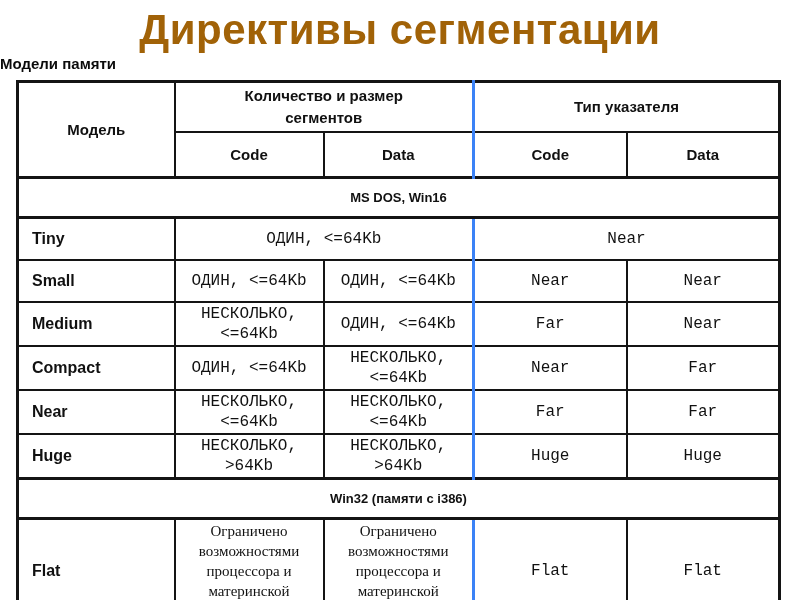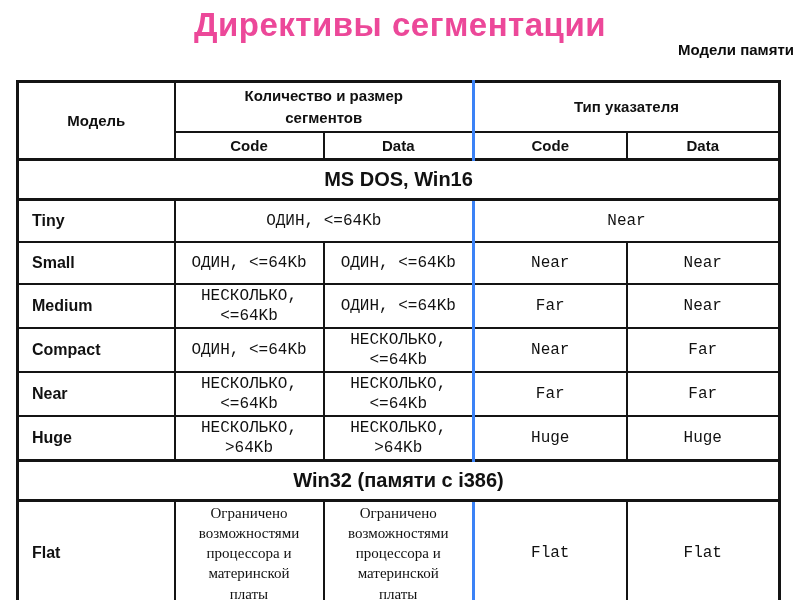--- a/index.html
+++ b/index.html
@@ -1,41 +1,41 @@
 <!DOCTYPE html>
 <html><head>
 <meta charset="utf-8">
 <style>
   html,body{margin:0;padding:0;}
   body{width:800px;height:600px;background:#ffffff;position:relative;overflow:hidden;
        font-family:"Liberation Sans",sans-serif;color:#111;}
   .slide{position:absolute;inset:0;}
   .title{position:absolute;top:6px;left:0;width:800px;text-align:center;
-         font-size:33px;font-weight:bold;color:#ec4899;letter-spacing:0.5px;}
-  .subtitle{position:absolute;top:41px;left:0;width:794px;text-align:right;
+         font-size:42px;font-weight:bold;color:#a16207;letter-spacing:0.5px;}
+  .subtitle{position:absolute;top:55px;left:0;width:794px;text-align:left;
             font-size:15px;font-weight:bold;color:#0b0b0b;}
   table.mem{position:absolute;top:80px;left:16px;width:762px;
             border-collapse:collapse;table-layout:fixed;
             border:3px solid #141414;}
   td{border:2px solid #141414;text-align:center;vertical-align:middle;
      padding:1px 2px;overflow:visible;}
   
   .hdr{font-weight:bold;font-size:15px;font-family:"Liberation Sans",sans-serif;}
   .lbl{font-weight:bold;font-size:16px;text-align:left;padding-left:13px;
        font-family:"Liberation Sans",sans-serif;}
   tr.section td{border-top:3px solid #141414;border-bottom:3px solid #141414;
-                font-weight:bold;font-size:20px;}
+                font-weight:bold;font-size:13px;}
   
   .val{font-family:Liberation Mono, monospace;font-size:16px;line-height:1.25;}
   .val-sm{font-family:"Liberation Serif",serif;font-size:15px;line-height:1.35;}
   .grp{border-left:3px solid #3b82f6;}
   .wrap{display:inline-block;max-width:118px;}
   .wrap-flat{display:inline-block;max-width:112px;}
   .wrap-hdr{display:inline-block;max-width:195px;line-height:1.45;}
-  tr.h1{height:50px;} tr.h2{height:28px;} tr.section{height:40px;}
+  tr.h1{height:50px;} tr.h2{height:46px;} tr.section{height:40px;}
   tr.r42{height:42px;} tr.r40{height:40px;} tr.rflat{height:100px;}
 </style>
 </head>
 <body>
 
 <div class="slide">
   <div class="title">Директивы сегментации</div>
   <div class="subtitle">Модели памяти</div>
 
   <table class="mem">

